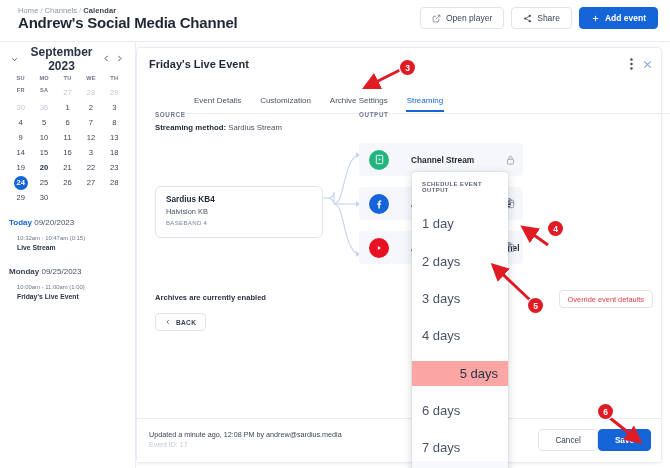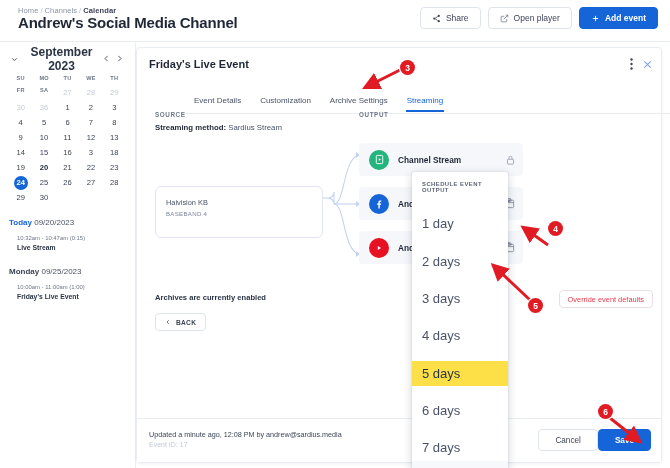--- a/index.html
+++ b/index.html
@@ -111,38 +111,38 @@
   .connectors { position: absolute; left: 186px; top: 100px; width: 46px; height: 135px; }
 
   .outcard {
     position: absolute; left: 222px; width: 164px; height: 33px;
     background: #f5f7fa; border-radius: 4px; display: flex; align-items: center; padding-left: 10px;
   }
   .outcard .av { width: 20px; height: 20px; border-radius: 50%; display: flex; align-items: center; justify-content: center; flex: 0 0 auto; }
   .outcard .av.teal { background: #24b47e; }
   .outcard .av.fb { background: #1565d8; }
   .outcard .av.yt { background: #e81123; }
-  .outcard .nm { font-size: 8.3px; font-weight: bold; color: #1f2736; margin-left: 9px; white-space: nowrap; }
+  .outcard .nm { font-size: 8.3px; font-weight: bold; color: #1f2736; margin-left: 22px; white-space: nowrap; }
   .badge-slot { position: absolute; right: 8px; top: 50%; transform: translateY(-50%); }
   .calbadge { position: relative; width: 11px; height: 11px; }
   .calbadge .num {
     position: absolute; left: 0; right: 0; top: 3.2px; text-align: center;
     font-size: 5.2px; font-weight: bold; color: #5b6377; line-height: 1;
   }
 
   
   .dropdown {
     position: absolute; left: 412px; top: 172px; width: 96px;
     background: #fff; border-radius: 3px;
     box-shadow: 0 2px 10px rgba(25,35,60,.20), 0 0 0 1px rgba(25,35,60,.04);
     padding: 0 0 0 0; z-index: 30;
   }
   .dd-title { font-size: 5.9px; font-weight: bold; color: #5b6377; letter-spacing: .45px; padding: 9px 10px 6px; }
   .dd-item { font-size: 13px; color: #4a5268; padding: 5.2px 10px; margin-top: 12px; }
-  .dd-item.sel { background: #fde047; color: #2b3445; }
+  .dd-item.sel { background: #fca5a5; color: #2b3445; text-align: right; }
   .dd-remove { font-size: 7.6px; color: #1565d8; padding: 6px 10px 8px; background: #f7f8fb; }
 
   .archnote { position: absolute; left: 18px; top: 245px; font-size: 7.6px; font-weight: bold; color: #2b3445; }
   .backbtn {
     position: absolute; left: 18px; top: 265px; height: 18px; padding: 0 9px;
     display: inline-flex; align-items: center; gap: 5px;
     border: 1px solid #dfe4ec; border-radius: 4px; background: #fff;
     font-size: 6.6px; font-weight: bold; color: #3c4457; letter-spacing: .3px;
   }
   .override {
@@ -179,40 +179,40 @@
 
 <div id="root">
 
   <div class="topbar">
     <div class="breadcrumb">
       <span class="crumb">Home</span><span class="sep">/</span><span class="crumb">Channels</span><span class="sep">/</span><span class="crumb active">Calendar</span>
     </div>
     <div class="page-title">Andrew's Social Media Channel</div>
 
     <div class="topbtns">
+      <div class="btn">
+        <span class="ico">
+          <svg width="9" height="9" viewBox="0 0 24 24" fill="none" stroke="#6d7589" stroke-width="2">
+              <path d="M18 13v6a2 2 0 0 1-2 2H5a2 2 0 0 1-2-2V8a2 2 0 0 1 2-2h6"></path>
+              <path d="M15 3h6v6"></path>
+              <path d="M10 14L21 3"></path>
+            </svg>
+        </span>
+        <span>Open player</span>
+      </div>
       <div class="btn">
         <span class="ico">
           <svg width="9" height="9" viewBox="0 0 24 24" fill="#3c4457">
               <circle cx="18" cy="5" r="3"></circle>
               <circle cx="6" cy="12" r="3"></circle>
               <circle cx="18" cy="19" r="3"></circle>
               <path d="M8.6 13.5l7 3.6M15.6 6.9l-7 3.6" stroke="#3c4457" stroke-width="2" fill="none"></path>
             </svg>
         </span>
         <span>Share</span>
-      </div>
-      <div class="btn">
-        <span class="ico">
-          <svg width="9" height="9" viewBox="0 0 24 24" fill="none" stroke="#6d7589" stroke-width="2">
-              <path d="M18 13v6a2 2 0 0 1-2 2H5a2 2 0 0 1-2-2V8a2 2 0 0 1 2-2h6"></path>
-              <path d="M15 3h6v6"></path>
-              <path d="M10 14L21 3"></path>
-            </svg>
-        </span>
-        <span>Open player</span>
       </div>
       <div class="btn primary">
         <span class="ico">
           <svg width="9" height="9" viewBox="0 0 24 24" stroke="#fff" stroke-width="2.6" fill="none">
               <path d="M12 5v14M5 12h14"></path>
             </svg>
         </span>
         <span>Add event</span>
       </div>
     </div>
@@ -321,20 +321,21 @@
 
     <div class="sec-label src-label">SOURCE</div>
     <div class="sec-label out-label">OUTPUT</div>
 
     <div class="method">
       <b>Streaming method:</b>
       <span>Sardius Stream</span>
     </div>
 
     <div class="srcbox">
+      <div class="n1">Sardius KB4</div>
       <div class="n2">Haivision KB</div>
       <div class="n3">BASEBAND 4</div>
     </div>
 
     <div class="connectors">
       <svg width="46" height="135" viewBox="0 0 46 135" fill="none" stroke="#c4d4f0" stroke-width="1.1">
         <path d="M0 50 h5 a6 6 0 0 1 6 6 v-12 a6 6 0 0 1 -6 6 h-5"></path>
         <path d="M11 56 C 22 56, 20 10, 36 7"></path>
         <path d="M11 56 H 36"></path>
         <path d="M11 56 C 22 56, 20 103, 36 106"></path>

